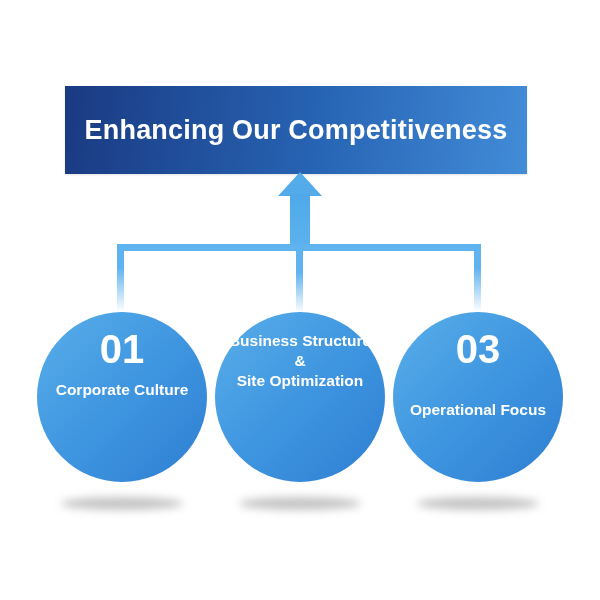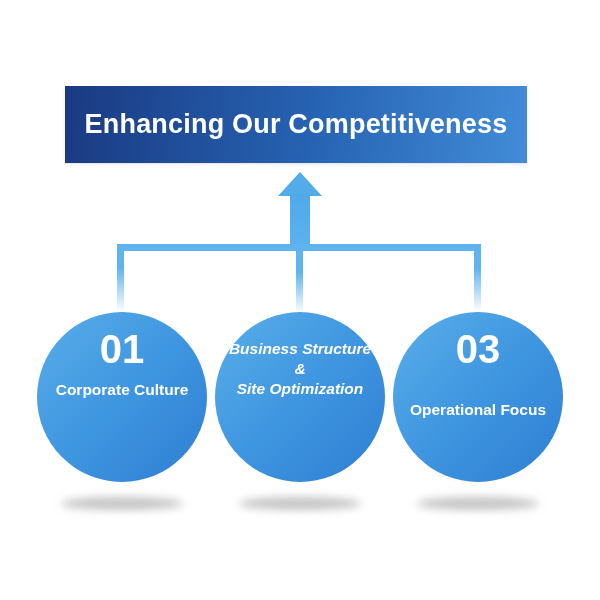--- a/index.html
+++ b/index.html
@@ -1,21 +1,21 @@
 <!DOCTYPE html>
 <html><head>
 <meta charset="utf-8">
 <style>
   html,body{margin:0;padding:0;background:#ffffff;}
   body{width:600px;height:600px;position:relative;overflow:hidden;
        font-family:"Liberation Sans","DejaVu Sans",sans-serif;}
 
   
   .banner{
-    position:absolute;left:65px;top:86px;width:462px;height:77px;
+    position:absolute;left:65px;top:86px;width:462px;height:88px;
     background:linear-gradient(96deg,#1a3a82 0%,#2764b4 55%,#428cd8 100%);
     display:flex;align-items:center;justify-content:center;
     box-shadow:0 1px 2px rgba(0,0,0,0.12);
   }
   .banner-title{
     color:#ffffff;font-size:27px;font-weight:bold;letter-spacing:0.2px;
     white-space:nowrap;
   }
 
   
@@ -47,21 +47,21 @@
     position:absolute;top:312px;width:170px;height:170px;border-radius:50%;
     background:linear-gradient(135deg,#58aee9 0%,#3f96e0 50%,#2e7ed2 100%);
     display:flex;flex-direction:column;
     box-sizing:border-box;padding-top:15px;color:#ffffff;text-align:center;
   }
   .circle-1{left:37px;}
   .circle-2{left:215px;}
   .circle-3{left:393px;}
   .circle-number{font-size:40px;font-weight:bold;line-height:1.1;}
   .circle-label{font-size:15.5px;font-weight:bold;line-height:1.28;margin-top:9px;}
-  .circle-2 .circle-label{margin-top:12px;font-style:italic;}
+  .circle-2 .circle-label{margin-top:4px;}
 
   
   .shadow{
     position:absolute;top:497px;width:122px;height:13px;border-radius:50%;
     background:rgba(60,60,60,0.30);filter:blur(4px);
   }
   .shadow-1{left:61px;}
   .shadow-2{left:239px;}
   .shadow-3{left:417px;}
 </style>

